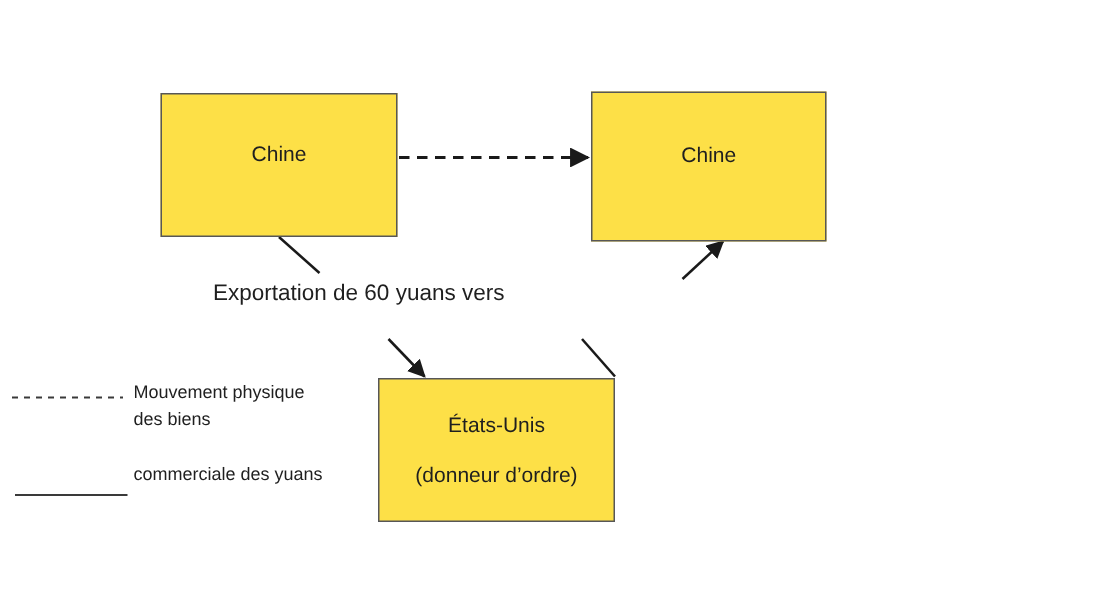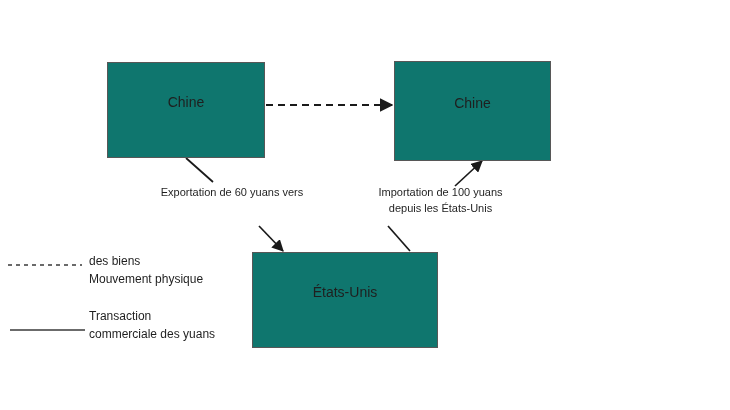--- a/index.html
+++ b/index.html
@@ -26,46 +26,46 @@
     position: absolute;
     left: 0;
     top: 0;
     width: 730px;
     height: 410px;
   }
   .node-box {
     position: absolute;
     box-sizing: border-box;
     border: 1.3px solid #575757;
-    background: #0f766e;
+    background: #fde047;
     display: flex;
     flex-direction: column;
     align-items: center;
     justify-content: center;
     text-align: center;
   }
   .node-line {
     font-size: 14px;
     line-height: 1.2;
     color: #1f1f1f;
     white-space: nowrap;
   }
   .node-line.primary { margin-bottom: 16px; }
   #box-chine-sous-traitant {
     left: 107px; top: 62px; width: 158px; height: 96px;
   }
   #box-chine-acheteur {
     left: 394px; top: 61px; width: 157px; height: 100px;
   }
   #box-etats-unis {
-    left: 252px; top: 252px; width: 186px; height: 96px;
+    left: 252px; top: 252px; width: 158px; height: 96px;
   }
   .edge-caption {
     position: absolute;
-    font-size: 11px;
+    font-size: 15px;
     line-height: 1.45;
     color: #1f1f1f;
     text-align: center;
     white-space: nowrap;
   }
   #caption-export { left: 142px; top: 185px; width: 180px; }
   #caption-import { left: 358px; top: 185px; width: 165px; }
   .legend-label {
     position: absolute;
     font-size: 12px;
@@ -109,34 +109,30 @@
   <div class="node-box" id="box-chine-sous-traitant">
     <div class="node-line primary">Chine</div>
   </div>
 
   <div class="node-box" id="box-chine-acheteur">
     <div class="node-line primary">Chine</div>
   </div>
 
   <div class="node-box" id="box-etats-unis">
     <div class="node-line primary">États-Unis</div>
+    <div class="node-line">(donneur d’ordre)</div>
   </div>
 
   <div class="edge-caption" id="caption-export">
     <div>Exportation de 60 yuans vers</div>
   </div>
 
-  <div class="edge-caption" id="caption-import">
-    <div>Importation de 100 yuans</div>
-    <div>depuis les États-Unis</div>
-  </div>
 
   <div class="legend-label" id="legend-label-mouvement">
+    <div>Mouvement physique</div>
     <div>des biens</div>
-    <div>Mouvement physique</div>
   </div>
 
   <div class="legend-label" id="legend-label-transaction">
-    <div>Transaction</div>
     <div>commerciale des yuans</div>
   </div>
 
 </div>
 
 </body></html>

